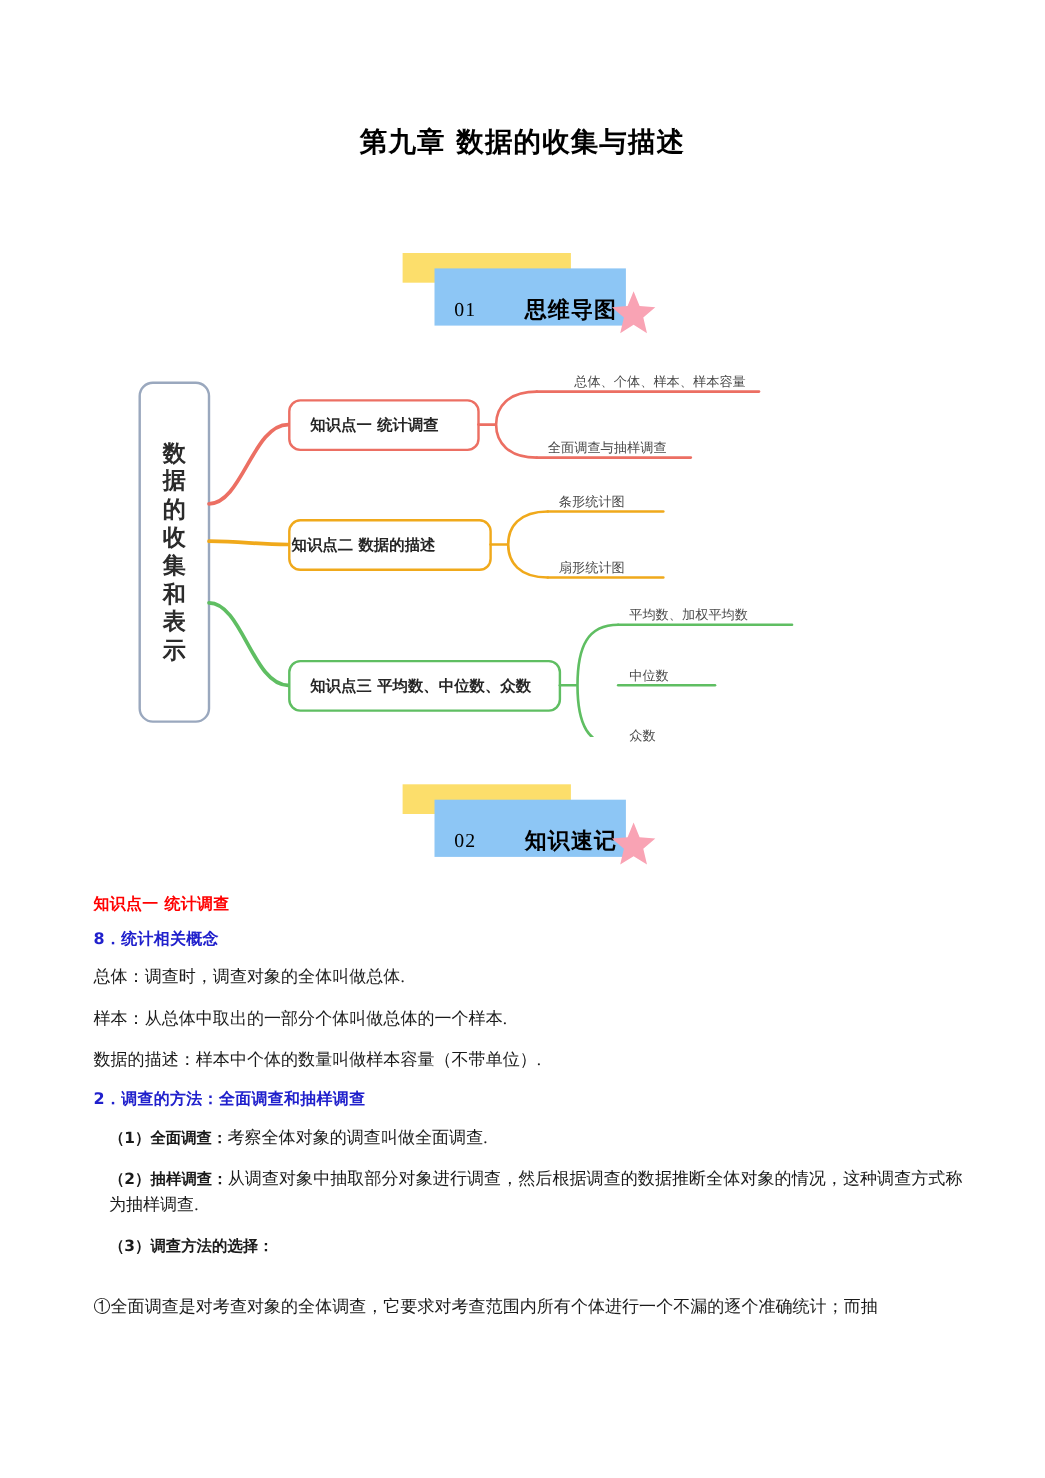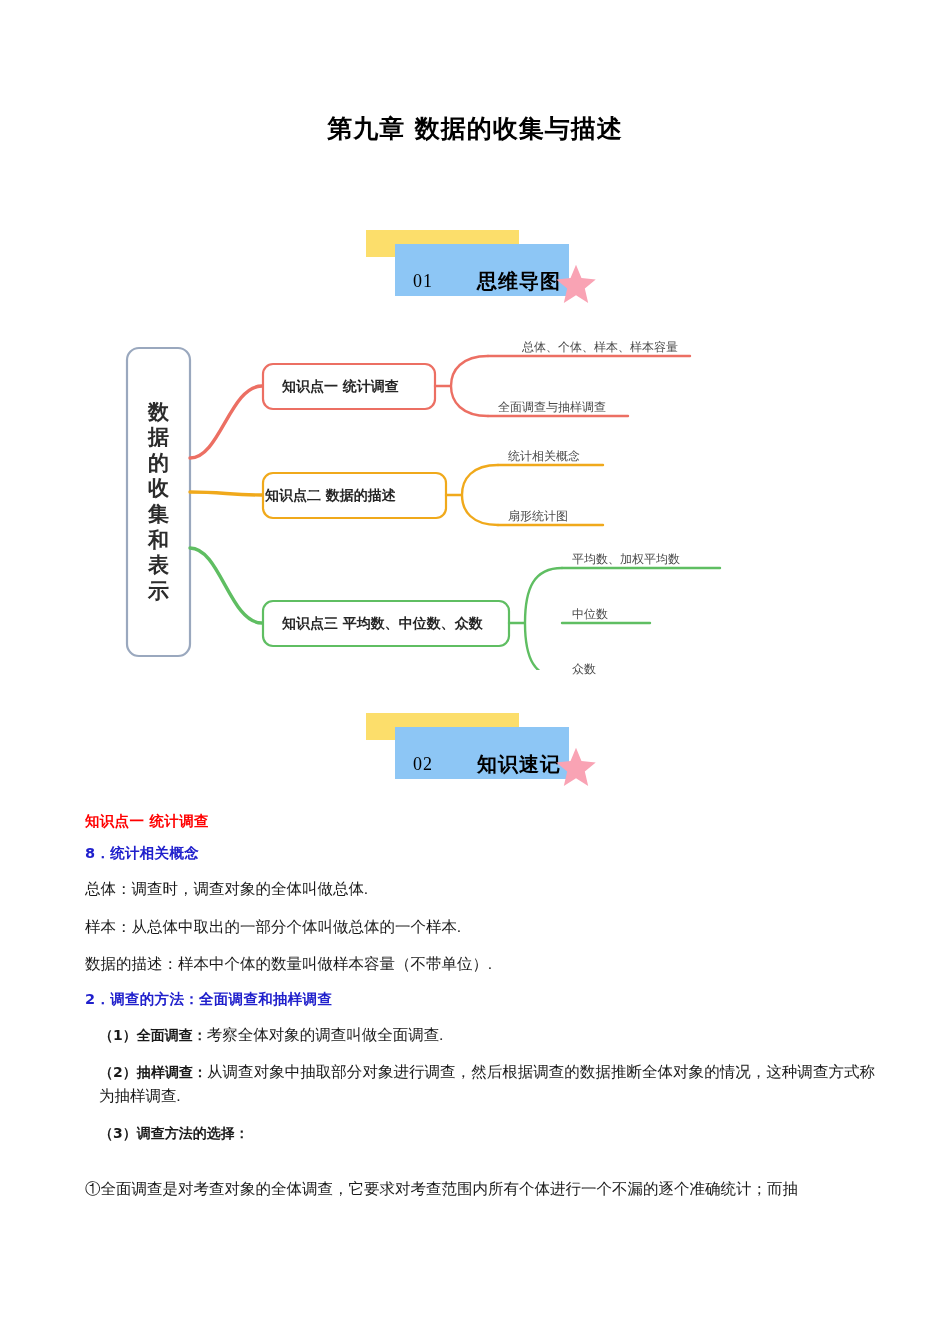--- a/index.html
+++ b/index.html
@@ -219,21 +219,21 @@
     <span>示</span>
   </div>
 
   <div class="mm-branch-label" style="left:172px; top:38px;">知识点一 统计调查</div>
   <div class="mm-branch-label" style="left:155px; top:147px;">知识点二 数据的描述</div>
   <div class="mm-branch-label" style="left:172px; top:275px;">知识点三 平均数、中位数、众数</div>
 
   <div class="mm-leaf-label" style="left:388px; top:-1px;margin-left:24px;">总体、个体、样本、样本容量</div>
   <div class="mm-leaf-label" style="left:388px; top:59px;">全面调查与抽样调查</div>
 
-  <div class="mm-leaf-label" style="left:398px; top:108px;">统计相关概念</div>
+  <div class="mm-leaf-label" style="left:398px; top:108px;">条形统计图</div>
   <div class="mm-leaf-label" style="left:398px; top:168px;">扇形统计图</div>
 
   <div class="mm-leaf-label" style="left:462px; top:211px;">平均数、加权平均数</div>
   <div class="mm-leaf-label" style="left:462px; top:266px;">中位数</div>
   <div class="mm-leaf-label" style="left:462px; top:321px;">众数</div>
 </div>
 
 <div class="banner" style="left:358px; top:709px;">
   <div class="yellow-rect"></div>
   <div class="blue-rect"></div>

